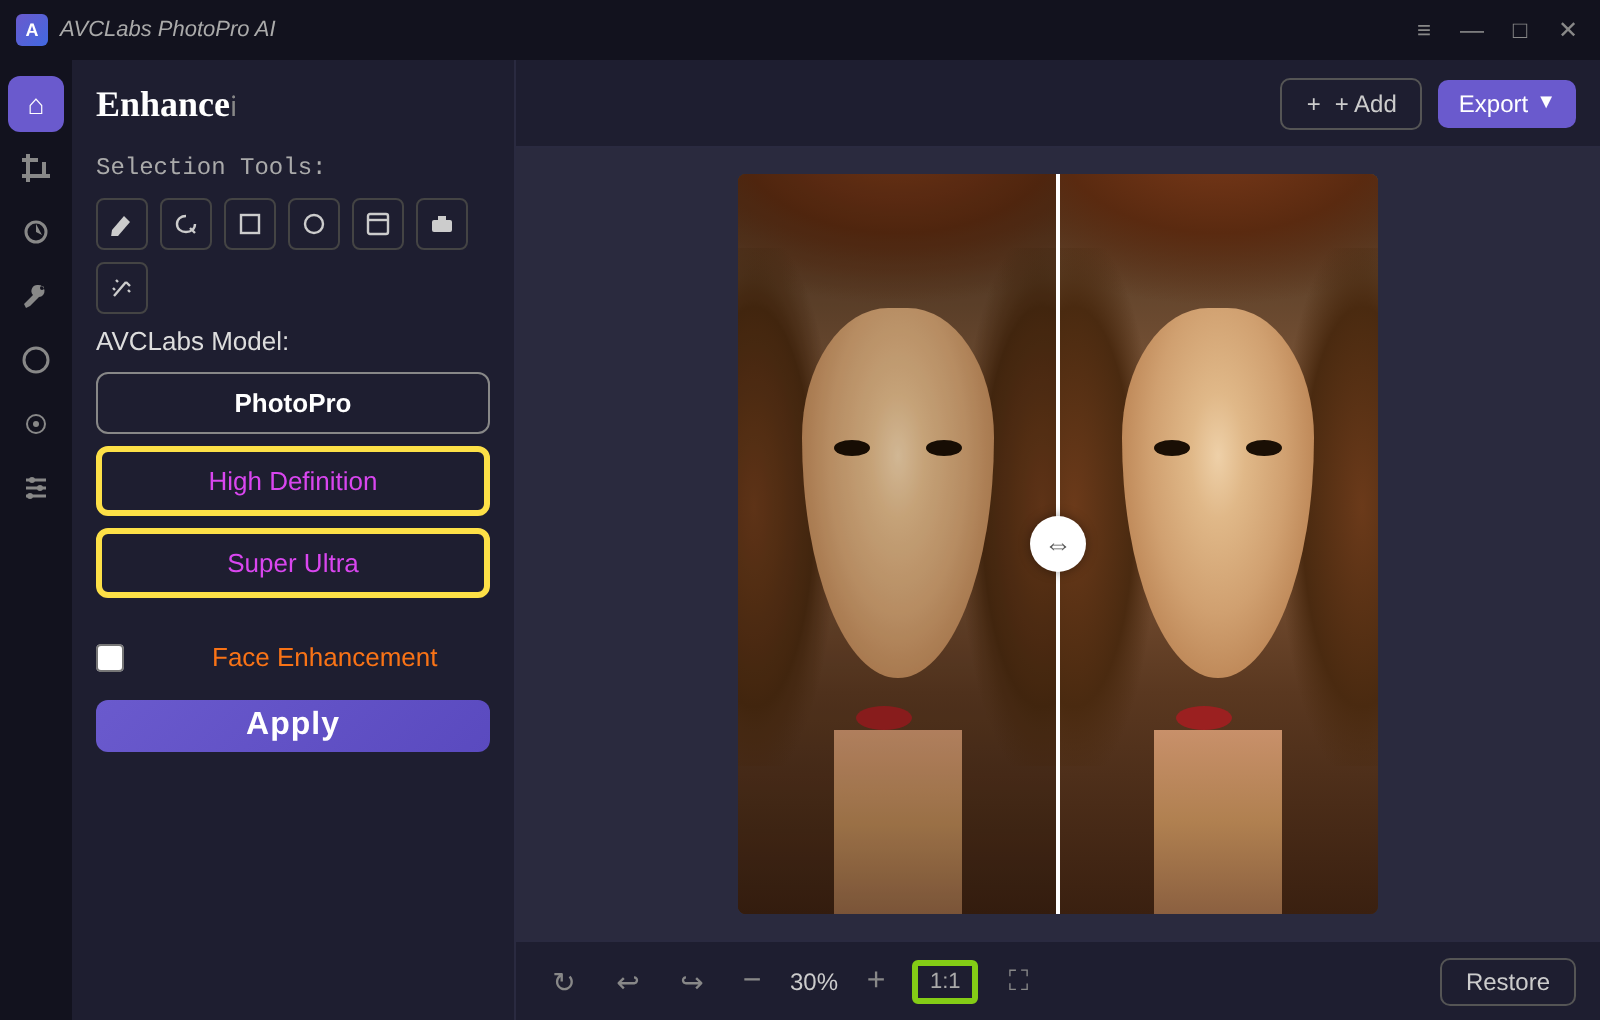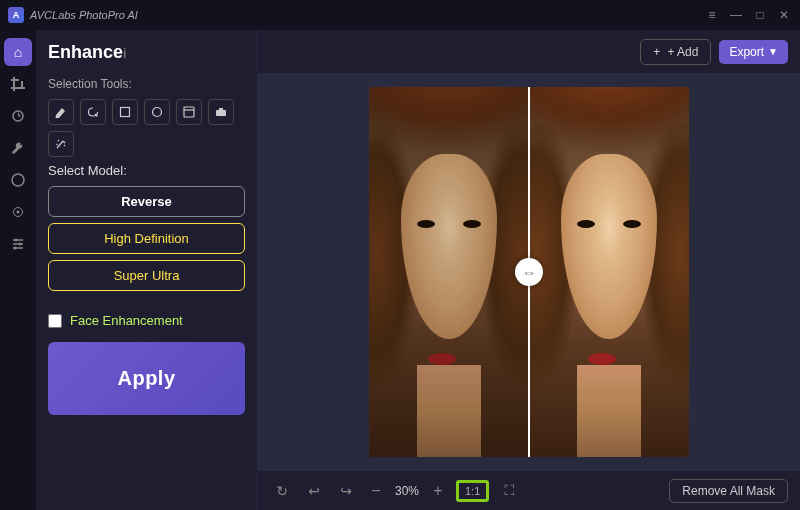--- a/index.html
+++ b/index.html
@@ -102,38 +102,40 @@
       padding: 12px;
       flex-shrink: 0;
       border-right: 1px solid #2a2a40;
     }
 
     
     .sidebar-header {
       display: flex;
       align-items: center;
       margin-bottom: 14px;
+      font-family: Liberation Serif, serif;
     }
     .sidebar-title {
       font-size: 18px;
       font-weight: 600;
       color: #fff;
     }
     .info-icon {
       color: #888;
       font-size: 14px;
       cursor: pointer;
     }
 
     
     .section-label {
       font-size: 12px;
       color: #aaa;
       margin-bottom: 8px;
       font-weight: 500;
+      font-family: Liberation Mono, monospace;
     }
     .tools-row {
       display: flex;
       gap: 6px;
       margin-bottom: 6px;
       flex-wrap: wrap;
     }
     .tool-btn {
       width: 26px;
       height: 26px;
@@ -161,23 +163,23 @@
     .model-label {
       font-size: 13px;
       color: #ddd;
       font-weight: 500;
       margin-bottom: 8px;
     }
     .model-btn {
       width: 100%;
       padding: 7px 10px;
       border-radius: 6px;
-      border: 1px solid #fde047;
+      border: 3px solid #fde047;
       background: transparent;
-      color: #fde047;
+      color: #d946ef;
       cursor: pointer;
       font-size: 13px;
       margin-bottom: 6px;
       text-align: center;
     }
     .model-btn.selected {
       background: transparent;
       border: 1px solid #888;
       color: #fff;
       font-weight: 600;
@@ -194,32 +196,33 @@
     .face-checkbox {
       width: 14px;
       height: 14px;
       border: 1px solid #666;
       border-radius: 2px;
       background: transparent;
       cursor: pointer;
     }
     .face-label {
       font-size: 13px;
-      color: #bef264;
+      color: #f97316;
+      margin-left: 36px;
     }
 
     
     .apply-btn {
       width: 100%;
-      padding: 25px;
+      padding: 4px;
       background: linear-gradient(135deg, #6a5acd, #5a4abf);
       border: none;
       border-radius: 6px;
       color: white;
-      font-size: 20px;
+      font-size: 16px;
       font-weight: 600;
       cursor: pointer;
       letter-spacing: 0.5px;
     }
 
     
     .content-area {
       flex: 1;
       display: flex;
       flex-direction: column;
@@ -610,22 +613,22 @@
           </svg>
       </div>
       <div class="tool-btn">
         <svg width="12" height="12" viewBox="0 0 12 12" fill="none" stroke="currentColor" stroke-width="1.2">
             <path d="M2 10L8 3M8 3l2 2M3 2l1 1M9 7l1 1M1.5 6l1 1"></path>
           </svg>
       </div>
     </div>
 
     <div class="model-section">
-      <div class="model-label">Select Model:</div>
-      <button class="model-btn selected">Reverse</button>
+      <div class="model-label">AVCLabs Model:</div>
+      <button class="model-btn selected">PhotoPro</button>
       <button class="model-btn">High Definition</button>
       <button class="model-btn">Super Ultra</button>
     </div>
 
     <div class="face-enhancement">
       <input type="checkbox" class="face-checkbox" style="">
       <span class="face-label">Face Enhancement</span>
     </div>
 
     <button class="apply-btn">Apply</button>
@@ -686,17 +689,17 @@
         <div class="bottom-icon-btn">↪</div>
         <div class="zoom-controls">
           <span class="zoom-btn">−</span>
           <span class="zoom-value">30%</span>
           <span class="zoom-btn">+</span>
         </div>
         <div class="ratio-btn">1:1</div>
         <div class="bottom-icon-btn">⛶</div>
       </div>
       <div class="bottom-controls-right">
-        <button class="action-btn">Remove All Mask</button>
+        <button class="action-btn">Restore</button>
       </div>
     </div>
   </div>
 </div>
 
 </body></html>

